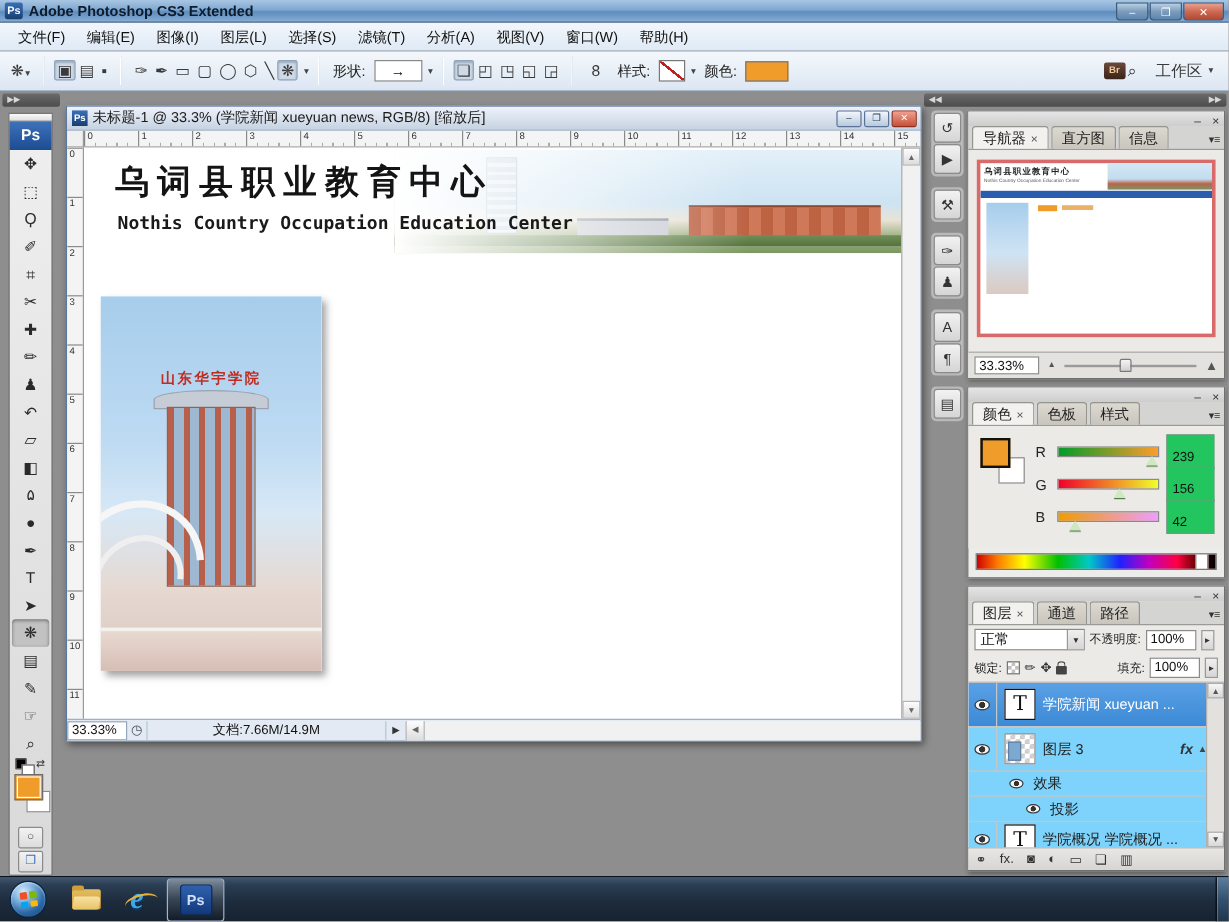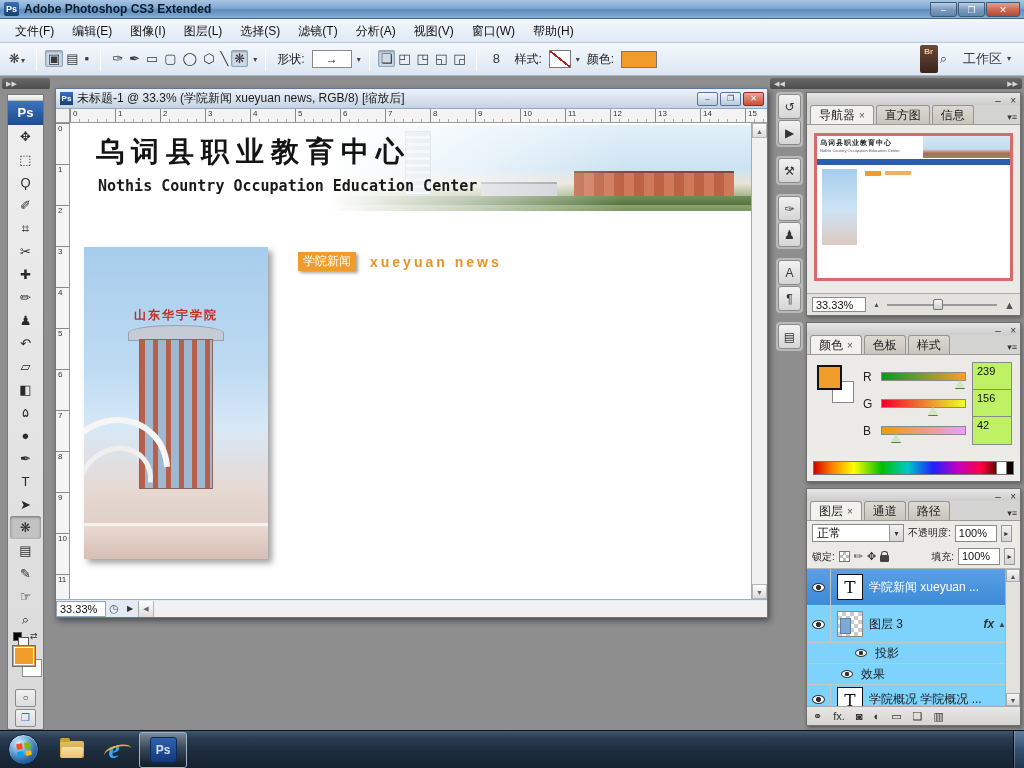--- a/index.html
+++ b/index.html
@@ -33,21 +33,21 @@
     border:1px solid transparent; border-radius:2px; padding:0 2px; }
   .opt-btn.selected { background:#cfdae8; border-color:#8fa5bd; box-shadow:inset 0 1px 2px rgba(0,0,0,.3); }
   .drop-arrow { font-size:8px; color:#444; margin-left:1px; }
   .opt-label { margin:0 3px; color:#222; }
   .shape-preview { width:40px; height:18px; background:#fff; border:1px solid #888; text-align:center; line-height:16px; font-size:12px; }
   .style-swatch { width:22px; height:18px; background:
       linear-gradient(to top right, transparent 46%, #b22 46%, #b22 54%, transparent 54%), #fff;
     border:1px solid #777; }
   .color-swatch { width:36px; height:17px; border:1px solid #777; }
   .bridge-btn { display:flex; align-items:center; gap:2px; padding:1px 4px; }
-  .bridge-logo { width:18px; height:28px; background:linear-gradient(#6b4a3a,#3a241a); color:#f3c798; font-size:8px;
+  .bridge-logo { width:18px; height:14px; background:linear-gradient(#6b4a3a,#3a241a); color:#f3c798; font-size:8px;
     font-weight:bold; text-align:center; line-height:14px; border-radius:2px; }
   .workspace-btn { display:flex; align-items:center; gap:4px; padding:0 6px; }
 
   
   .workspace { position:absolute; left:0; top:76px; right:0; bottom:0; background:#8e8e8e; }
   .collapse-bar { position:absolute; height:11px; background:linear-gradient(#6a6a6a,#4c4c4c); border-radius:2px;
     color:#d8d8d8; font-size:7px; line-height:11px; padding:0 4px; }
   .collapse-left { left:2px; top:2px; width:48px; }
   .collapse-right { left:770px; right:2px; top:2px; display:flex; justify-content:space-between; }
 
@@ -192,21 +192,21 @@
   .cp-fg { position:absolute; left:0; top:0; width:25px; height:25px; border:2px solid #111; z-index:2; }
   .cp-bg { position:absolute; left:15px; top:16px; width:22px; height:22px; background:#fff; border:1px solid #888; }
   .ch-row { display:flex; align-items:center; gap:6px; margin-left:48px; height:27px; position:relative; }
   .ch-label { width:12px; font-size:12px; color:#222; }
   .ch-track { flex:1; height:9px; border:1px solid #8a8a8a; position:relative; }
   .ch-track.r { background:linear-gradient(90deg, rgb(0,156,42), rgb(255,156,42)); }
   .ch-track.g { background:linear-gradient(90deg, rgb(239,0,42), rgb(239,255,42)); }
   .ch-track.b { background:linear-gradient(90deg, rgb(239,156,0), rgb(239,156,255)); }
   .ch-thumb { position:absolute; bottom:-8px; width:0; height:0; border-left:5px solid transparent; border-right:5px solid transparent;
     border-bottom:8px solid #cfe8c0; filter:drop-shadow(0 1px 0 #5a7a4a); }
-  .ch-value { width:40px; height:29px; background:#bef264; border:1px solid #8a8a8a; font-size:11px; text-align:left; padding:2px 4px; }
+  .ch-value { width:40px; height:29px; background:#22c55e; border:1px solid #8a8a8a; font-size:11px; text-align:left; padding:12px 4px; }
   .spectrum { position:relative; height:14px; margin:4px 6px 6px 6px; border:1px solid #777;
     background:linear-gradient(90deg,#d00000 0%,#ff7f00 9%,#ffff00 20%,#00c000 34%,#00c8c8 47%,#2020ff 60%,#c000c0 72%,#ff0040 84%,#600000 92%,#000 100%); }
   .spectrum::after { content:""; position:absolute; right:6px; top:0; bottom:0; width:9px; background:#fff; border-left:1px solid #777; border-right:1px solid #777; }
 
   
   .lp-row1, .lp-row2 { display:flex; align-items:center; padding:3px 5px; gap:4px; background:#eceae7; }
   .blend-select { width:92px; height:18px; background:#fff; border:1px solid #8a8a8a; display:flex; align-items:center; }
   .blend-select .val { flex:1; padding-left:4px; font-size:12px; }
   .blend-select .db { width:14px; text-align:center; font-size:8px; color:#333; background:linear-gradient(#f0f0f0,#d6d6d6); border-left:1px solid #999; height:100%; line-height:17px; }
   .lp-label { font-size:10px; color:#222; white-space:nowrap; }
@@ -456,34 +456,31 @@
             <div class="site-subtitle">Nothis Country Occupation Education Center</div>
           </div>
           <div class="site-photo">
             <div class="photo-sign">山东华宇学院</div>
             <div class="photo-cap"></div>
             <div class="photo-tower"></div>
             <div class="photo-arc1"></div>
             <div class="photo-arc2"></div>
             <div class="photo-base"></div>
           </div>
-          <div class="news-row">
-            <span class="news-badge">学院新闻</span>
-            <span class="news-latin">xueyuan news</span>
-          </div>
         </div>
 
         <div class="v-scroll">
           <span class="scroll-arrow up">▲</span>
           <span class="scroll-arrow down">▼</span>
         </div>
 
         <div class="doc-status">
           <span class="zoom-box">33.33%</span>
           <span class="status-clock">◷</span>
+          <span class="doc-size">文档:7.66M/14.9M</span>
           <span class="status-arrow">▶</span>
           <span class="h-scroll">
             <span class="left-ar">◀</span>
           </span>
         </div>
       </div>
 
       <div class="dock-strip">
         <div class="dock-group">
           <div class="dock-btn">↺</div>
@@ -624,26 +621,26 @@
             <div class="lrow main">
               <span class="eye-cell">
                   <span class="eye"></span>
                 </span>
               <span class="layer-thumb checker"></span>
               <span class="layer-name">图层 3</span>
               <span class="fx-mark">fx</span>
               <span class="fx-caret">▲</span>
             </div>
             <div class="lrow sub">
+              <span class="sub-eye"></span>
+              <span class="sub-label">效果</span>
+            </div>
+            <div class="lrow sub">
               <span class="sub-eye deep"></span>
               <span class="sub-label">投影</span>
-            </div>
-            <div class="lrow sub">
-              <span class="sub-eye"></span>
-              <span class="sub-label">效果</span>
             </div>
             <div class="lrow cut">
               <span class="eye-cell">
                   <span class="eye"></span>
                 </span>
               <span class="layer-thumb">T</span>
               <span class="layer-name">学院概况 学院概况 ...</span>
             </div>
             <div class="layer-scroll">
               <span class="up">▲</span>

